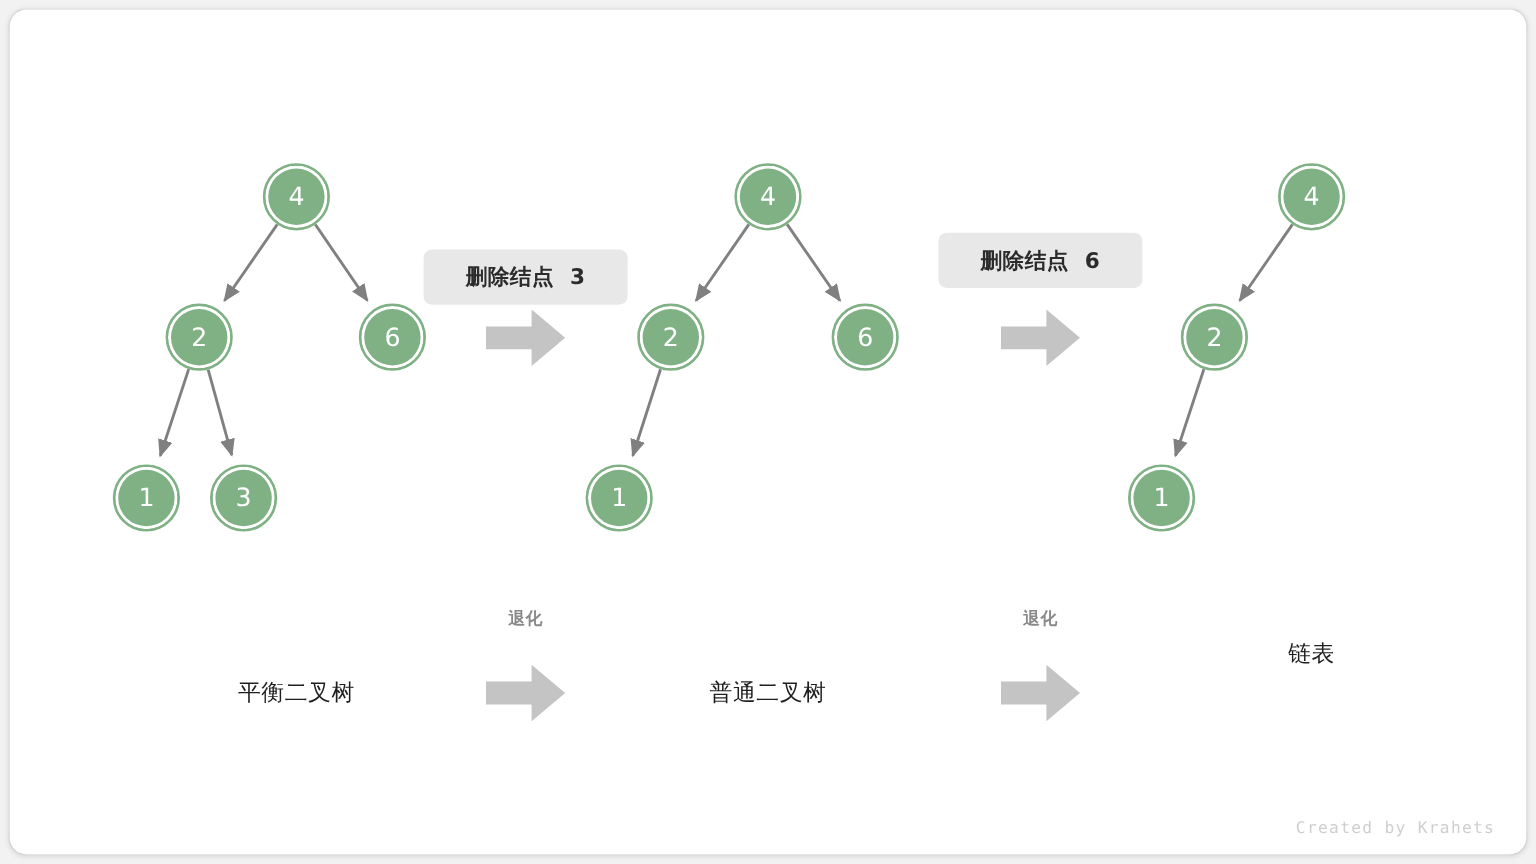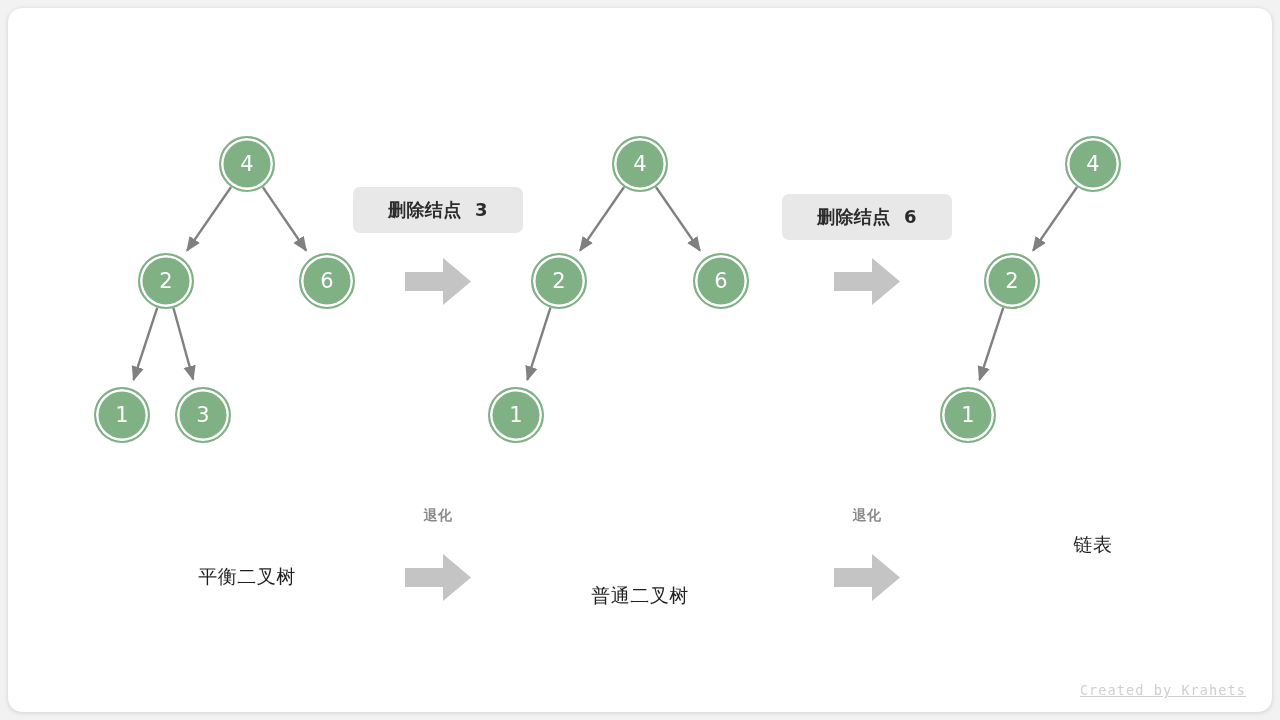--- a/index.html
+++ b/index.html
@@ -115,21 +115,20 @@
   
   #watermark {
     position: absolute;
     right: 34px;
     bottom: 22px;
     color: #cfcfcf;
     font-size: 13.5px;
     letter-spacing: 1.1px;
     font-family: "DejaVu Sans Mono", "Liberation Mono", monospace;
     z-index: 3;
-    text-decoration: underline;
   }
 </style>
 </head>
 <body>
 
 <div id="stage">
   <div id="card"></div>
 
   <svg id="edges" viewBox="0 0 1280 720" xmlns="http://www.w3.org/2000/svg">
     <defs>
@@ -158,39 +157,39 @@
       <div class="node" style="left: 203px; top: 415px;">3</div>
       <div class="node" style="left: 640px; top: 164px;">4</div>
       <div class="node" style="left: 559px; top: 281px;">2</div>
       <div class="node" style="left: 721px; top: 281px;">6</div>
       <div class="node" style="left: 516px; top: 415px;">1</div>
       <div class="node" style="left: 1093px; top: 164px;">4</div>
       <div class="node" style="left: 1012px; top: 281px;">2</div>
       <div class="node" style="left: 968px; top: 415px;">1</div>
     </div>
   <div id="badges-layer">
-      <div class="badge" style="left: 353px; top: 187px; width: 170px; height: 46px;">删除结点  3</div>
+      <div class="badge" style="left: 353px; top: 208px; width: 170px; height: 46px;">删除结点  3</div>
       <div class="badge" style="left: 782px; top: 194px; width: 170px; height: 46px;">删除结点  6</div>
     </div>
   <div id="arrows-layer">
       <div class="block-arrow" style="left: 405px; top: 258px; width: 66px; height: 47px;"><svg viewBox="0 0 66 47" width="66" height="47">
           <path d="M0,14 L38,14 L38,0 L66,23.5 L38,47 L38,33 L0,33 Z" fill="#c4c4c4"></path>
         </svg></div>
       <div class="block-arrow" style="left: 834px; top: 258px; width: 66px; height: 47px;"><svg viewBox="0 0 66 47" width="66" height="47">
           <path d="M0,14 L38,14 L38,0 L66,23.5 L38,47 L38,33 L0,33 Z" fill="#c4c4c4"></path>
         </svg></div>
       <div class="block-arrow" style="left: 405px; top: 554px; width: 66px; height: 47px;"><svg viewBox="0 0 66 47" width="66" height="47">
           <path d="M0,14 L38,14 L38,0 L66,23.5 L38,47 L38,33 L0,33 Z" fill="#c4c4c4"></path>
         </svg></div>
       <div class="block-arrow" style="left: 834px; top: 554px; width: 66px; height: 47px;"><svg viewBox="0 0 66 47" width="66" height="47">
           <path d="M0,14 L38,14 L38,0 L66,23.5 L38,47 L38,33 L0,33 Z" fill="#c4c4c4"></path>
         </svg></div>
     </div>
   <div id="captions-layer">
       <div class="caption" style="left: 137px; top: 564px; width: 220px;">平衡二叉树</div>
-      <div class="caption" style="left: 530px; top: 564px; width: 220px; margin-top: 19px;">普通二叉树</div>
+      <div class="caption" style="left: 530px; top: 564px; width: 220px;">普通二叉树</div>
       <div class="caption" style="left: 983px; top: 532px; width: 220px;">链表</div>
       <div class="transition-label" style="left: 378px; top: 507px; width: 120px;">退化</div>
       <div class="transition-label" style="left: 807px; top: 507px; width: 120px;">退化</div>
     </div>
 
   <div id="watermark">Created by Krahets</div>
 </div>
 
 </body></html>

